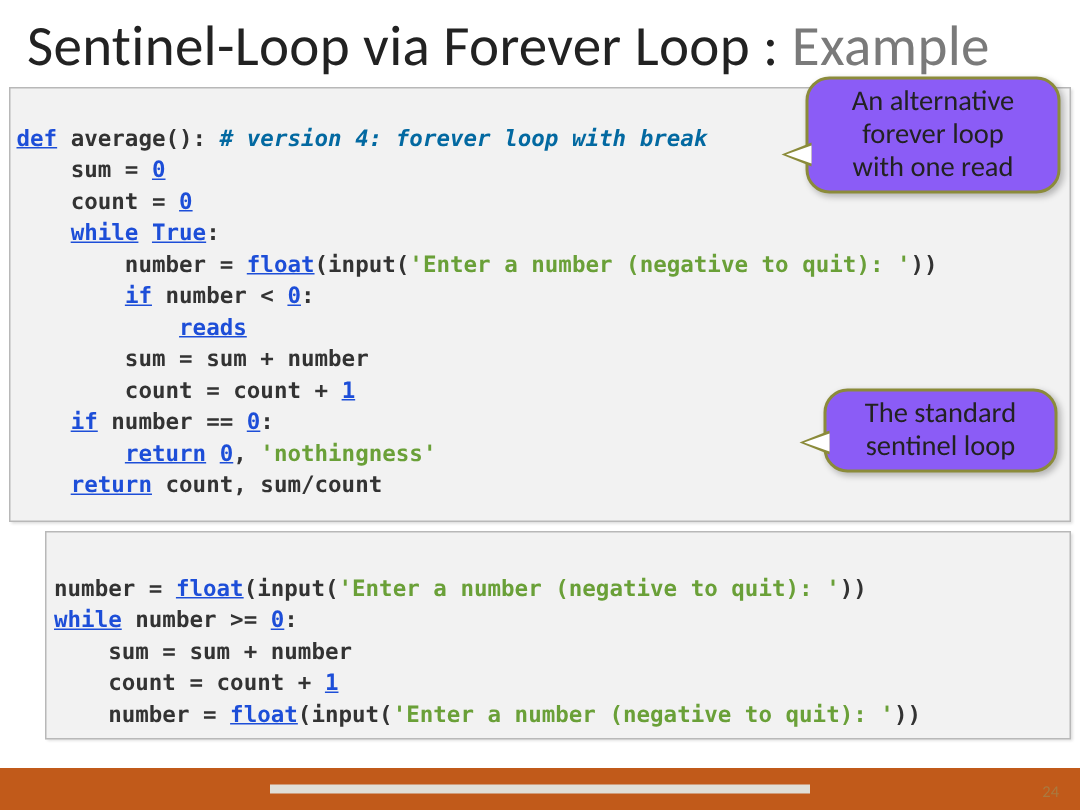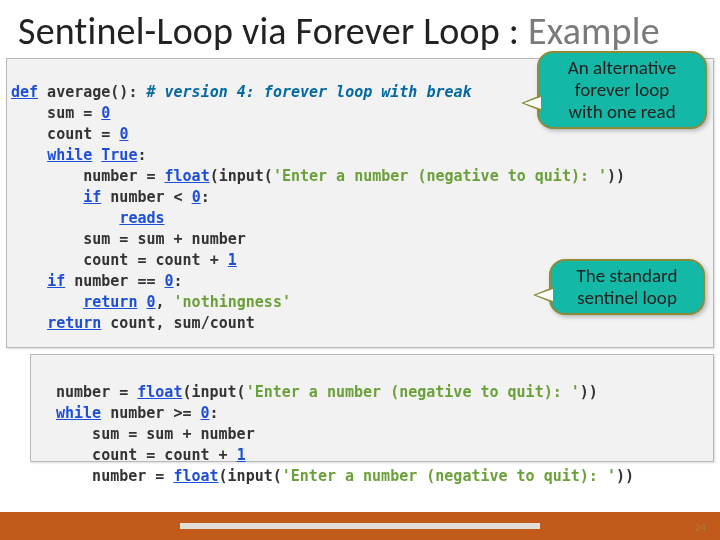--- a/index.html
+++ b/index.html
@@ -27,27 +27,27 @@
     font-family: "Consolas","Menlo",monospace;
     font-size: 15px;
     line-height: 1.4;
     color: #333;
     position: relative;
     white-space: pre;
     padding: 2px 4px;
     font-weight: 600;
   }
   .codebox1 { height: 290px; }
-  .codebox2 { margin: 6px 6px 0 30px; height: 108px; padding: 6px 25px; }
+  .codebox2 { margin: 6px 6px 0 30px; height: 139px; padding: 6px 5px; }
   .kw { color: #1d4ed8; text-decoration: underline; }
   .cm { color: #0369a1; font-style: italic; font-weight: 700; }
   .str { color: #6aa038; }
   .callout {
     position: absolute;
-    background: #14b8a6;
+    background: #8b5cf6;
     border: 2px solid #8b8b3a;
     border-radius: 16px;
     padding: 4px 12px;
     font-family: "Segoe UI","Calibri",sans-serif;
     font-size: 19px;
     font-weight: 400;
     color: #222;
     text-align: center;
     box-shadow: 2px 2px 4px rgba(0,0,0,0.25);
     white-space: normal;

